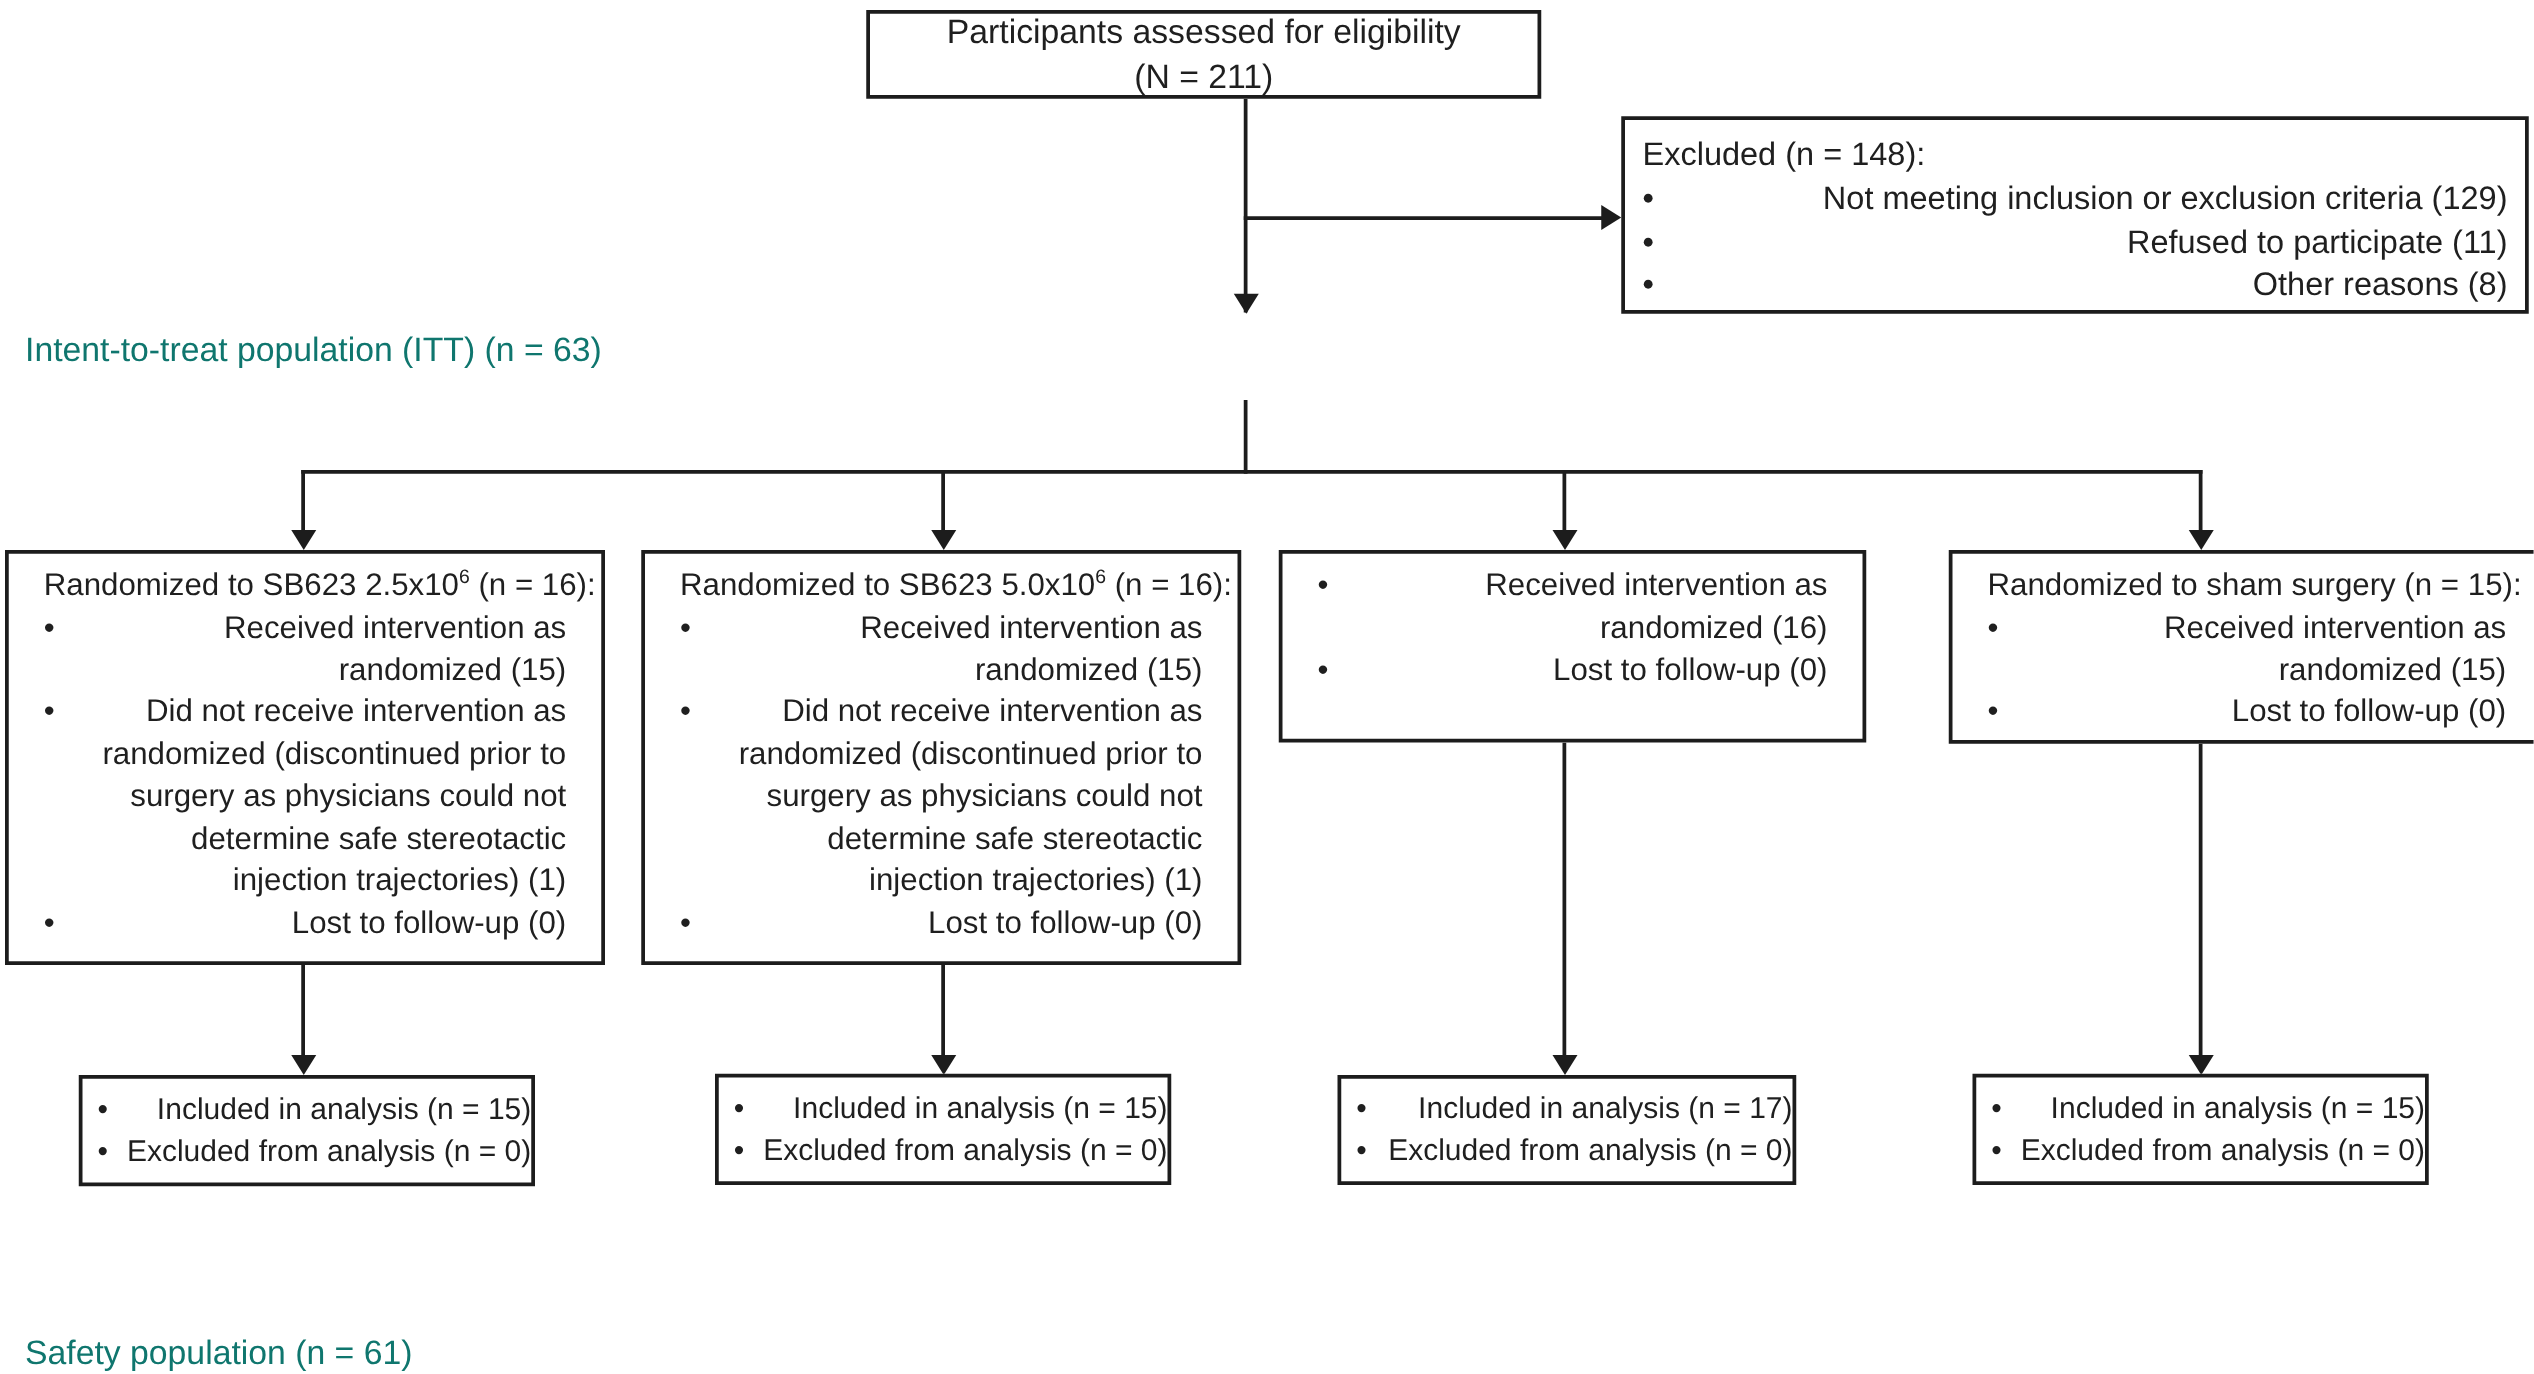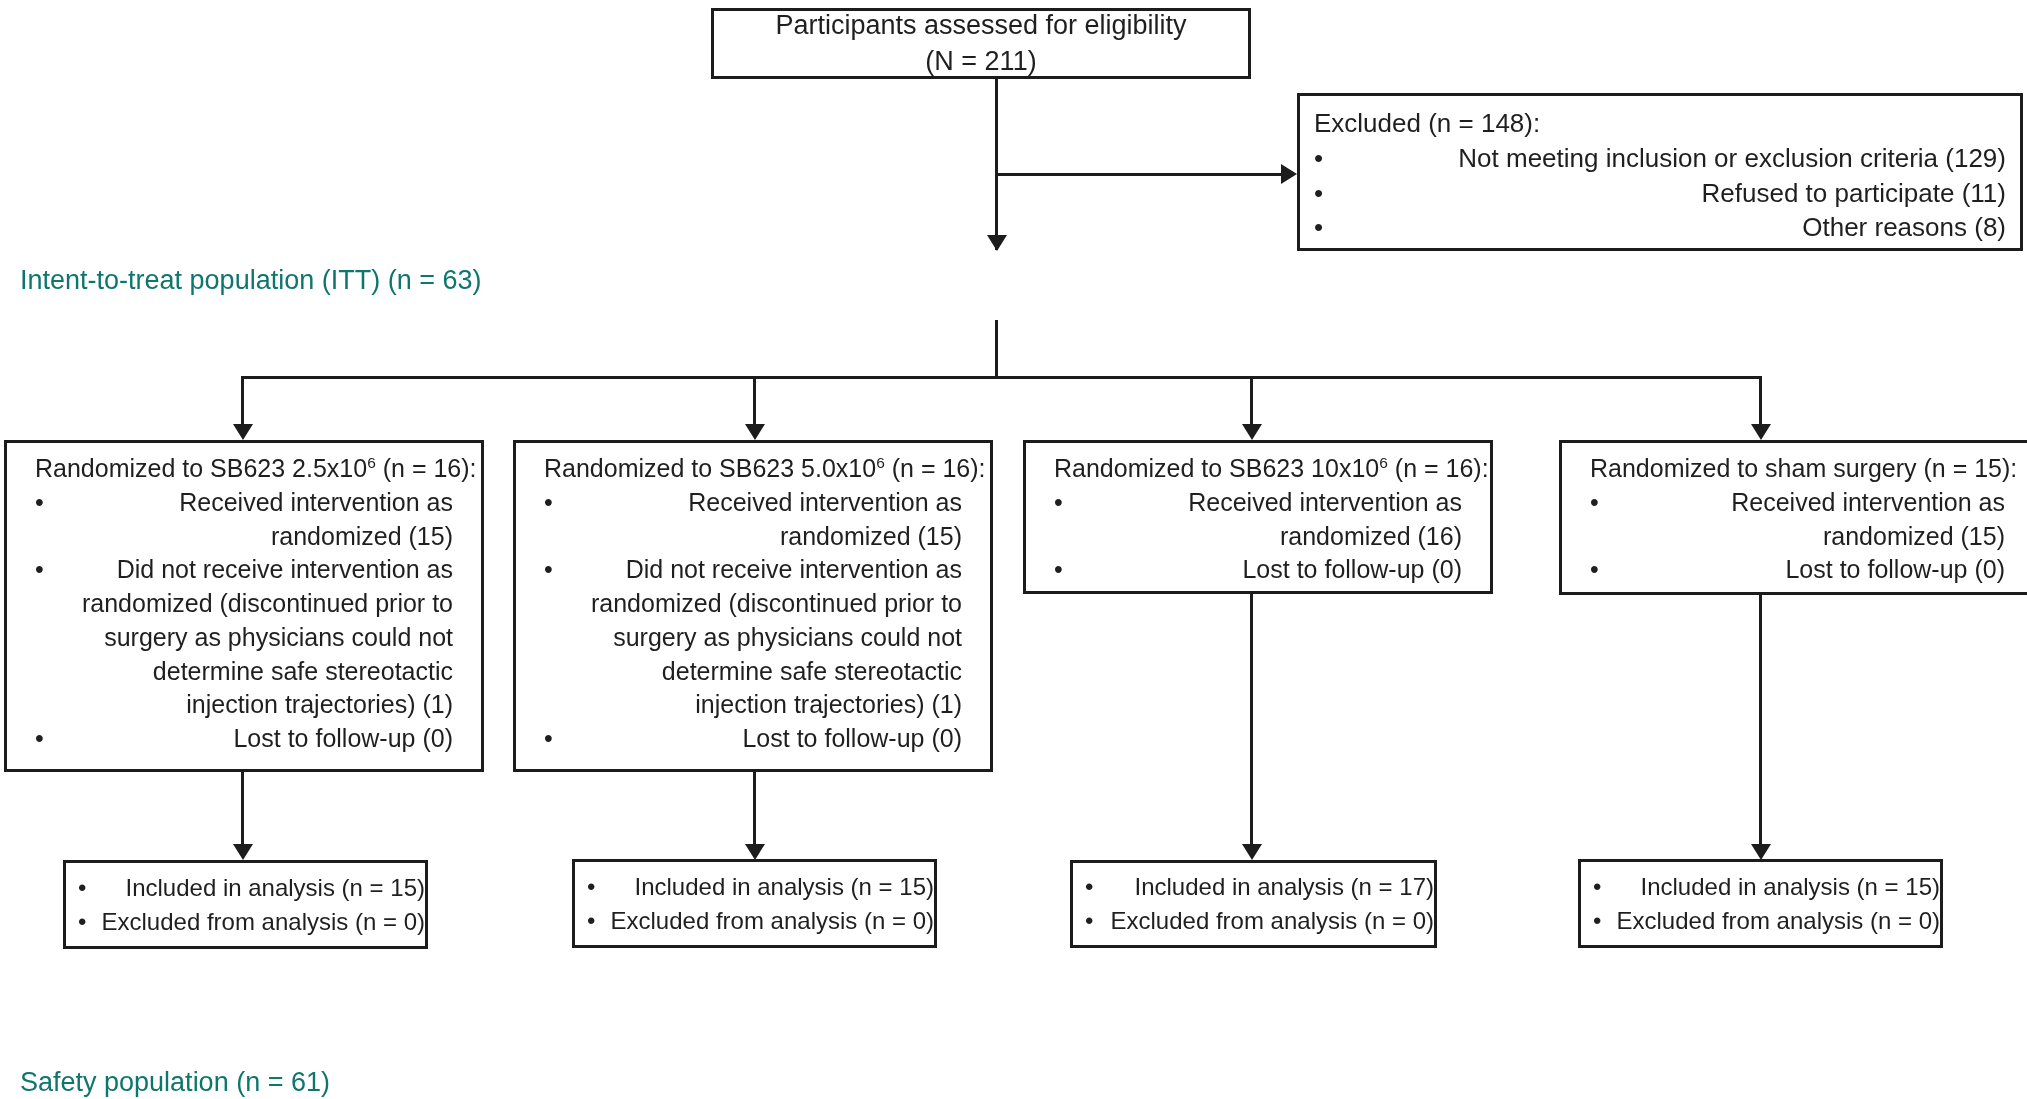--- a/index.html
+++ b/index.html
@@ -93,21 +93,21 @@
 
   <div class="vline" style="left:753px;top:772px;width:3px;height:74px;"></div>
   <div class="arrow-down" style="left:745px;top:844px;"></div>
 
   <div class="vline" style="left:1250px;top:594px;width:3px;height:252px;"></div>
   <div class="arrow-down" style="left:1242px;top:844px;"></div>
 
   <div class="vline" style="left:1759px;top:595px;width:3px;height:251px;"></div>
   <div class="arrow-down" style="left:1751px;top:844px;"></div>
 
-  <div class="box center-box" style="left:711px;top:8px;width:540px;height:71px;">
+  <div class="box center-box" style="left:693px;top:8px;width:540px;height:71px;">
     <div>Participants assessed for eligibility</div>
     <div>(N = 211)</div>
   </div>
 
   <div class="box text-box" style="left:1297px;top:93px;width:726px;height:158px;">
     <div>Excluded (n = 148):</div>
     <div class="bullet">
       <span class="dot">•</span>
       <span class="txt">Not meeting inclusion or exclusion criteria (129)</span>
     </div>
@@ -150,21 +150,20 @@
       <span class="dot">•</span>
       <span class="txt">Did not receive intervention as randomized (discontinued prior to surgery as physicians could not determine safe stereotactic injection trajectories) (1)</span>
     </div>
     <div class="bullet">
       <span class="dot">•</span>
       <span class="txt">Lost to follow-up (0)</span>
     </div>
   </div>
 
   <div class="box arm-box" style="left:1023px;top:440px;width:470px;height:154px;">
-    <div class="arm-title"><span>Randomized to SB623 10x10</span><sup>6</sup><span> (n = 16):</span></div>
     <div class="bullet">
       <span class="dot">•</span>
       <span class="txt">Received intervention as randomized (16)</span>
     </div>
     <div class="bullet">
       <span class="dot">•</span>
       <span class="txt">Lost to follow-up (0)</span>
     </div>
   </div>
 

